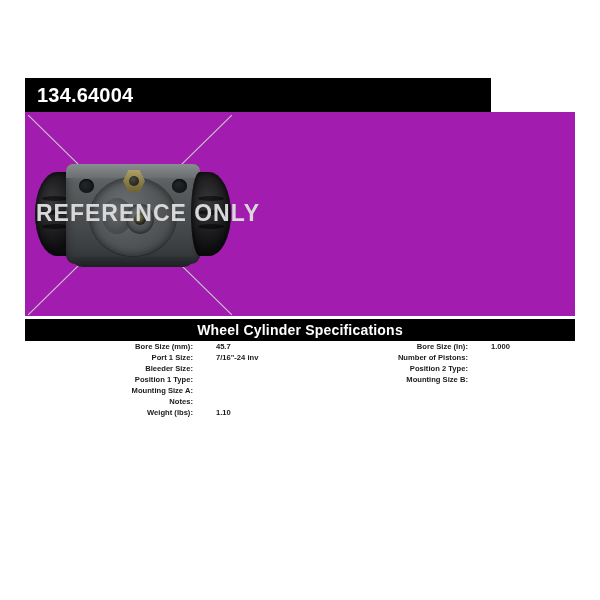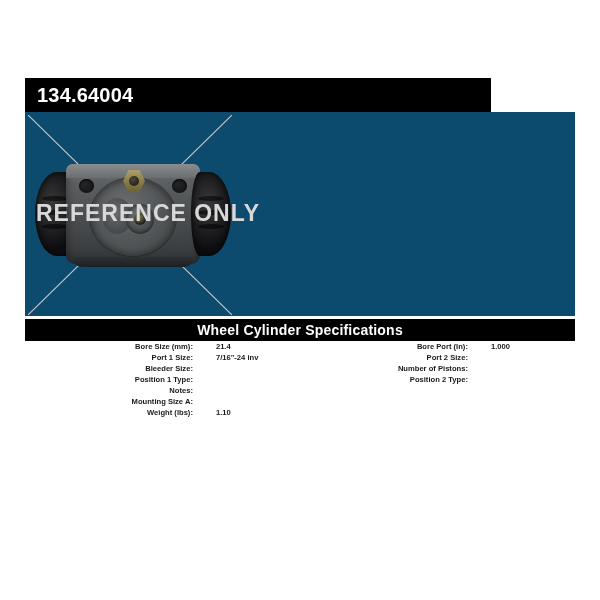--- a/index.html
+++ b/index.html
@@ -52,21 +52,21 @@
     white-space: nowrap;
   }
 
   
   .image-area {
     position: absolute;
     left: 25px;
     top: 112px;
     width: 550px;
     height: 204px;
-    background: #0c4a6e;
+    background: #a21caf;
     overflow: hidden;
   }
   .xcross {
     position: absolute;
     left: 3px;
     top: 3px;
     width: 204px;
     height: 200px;
     pointer-events: none;
   }
@@ -319,61 +319,61 @@
 
   <div class="spec-bar">
     <span class="spec-bar-title">Wheel Cylinder Specifications</span>
   </div>
 
   <div class="spec-table">
 
     <div class="spec-col">
       <div class="spec-row">
         <span class="spec-label">Bore Size (mm):</span>
-        <span class="spec-value">21.4</span>
+        <span class="spec-value">45.7</span>
       </div>
       <div class="spec-row">
         <span class="spec-label">Port 1 Size:</span>
         <span class="spec-value">7/16"-24 inv</span>
       </div>
       <div class="spec-row">
         <span class="spec-label">Bleeder Size:</span>
         <span class="spec-value"></span>
       </div>
       <div class="spec-row">
         <span class="spec-label">Position 1 Type:</span>
         <span class="spec-value"></span>
       </div>
       <div class="spec-row">
+        <span class="spec-label">Mounting Size A:</span>
+        <span class="spec-value"></span>
+      </div>
+      <div class="spec-row">
         <span class="spec-label">Notes:</span>
-        <span class="spec-value"></span>
-      </div>
-      <div class="spec-row">
-        <span class="spec-label">Mounting Size A:</span>
         <span class="spec-value"></span>
       </div>
       <div class="spec-row">
         <span class="spec-label">Weight (lbs):</span>
         <span class="spec-value">1.10</span>
       </div>
     </div>
 
     <div class="spec-col">
       <div class="spec-row">
-        <span class="spec-label">Bore Port (In):</span>
+        <span class="spec-label">Bore Size (In):</span>
         <span class="spec-value">1.000</span>
       </div>
       <div class="spec-row">
-        <span class="spec-label">Port 2 Size:</span>
-        <span class="spec-value"></span>
-      </div>
-      <div class="spec-row">
         <span class="spec-label">Number of Pistons:</span>
         <span class="spec-value"></span>
       </div>
       <div class="spec-row">
         <span class="spec-label">Position 2 Type:</span>
+        <span class="spec-value"></span>
+      </div>
+      <div class="spec-row">
+        <span class="spec-label">Mounting Size B:</span>
         <span class="spec-value"></span>
       </div>
     </div>
 
   </div>
 </div>
 
 </body></html>

